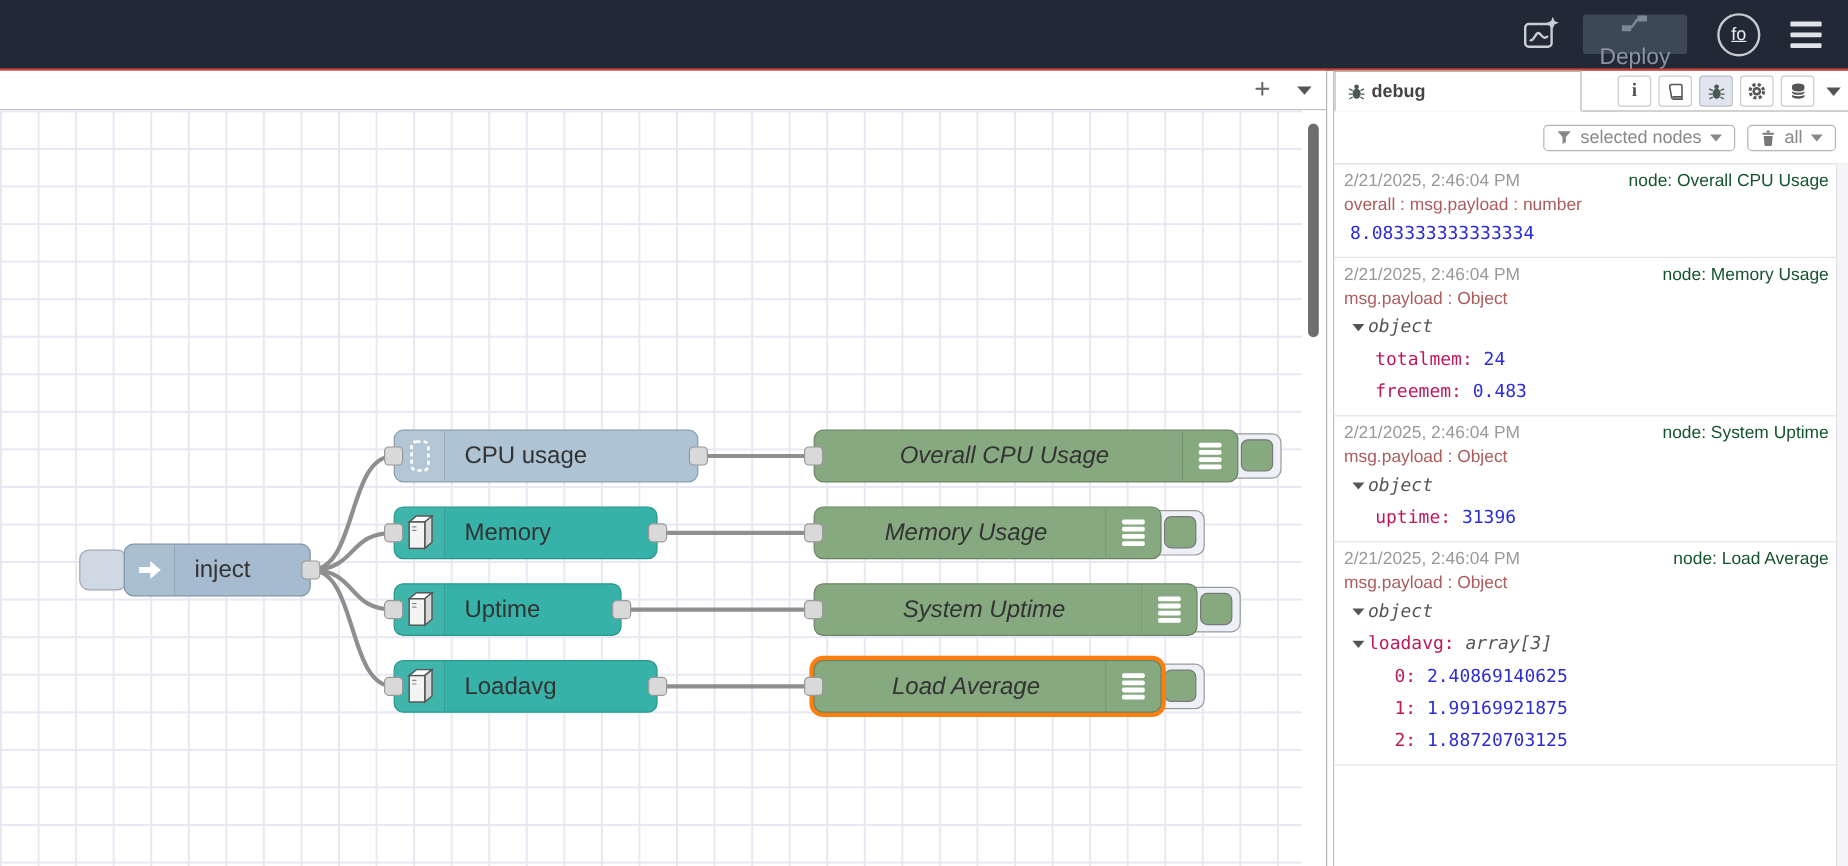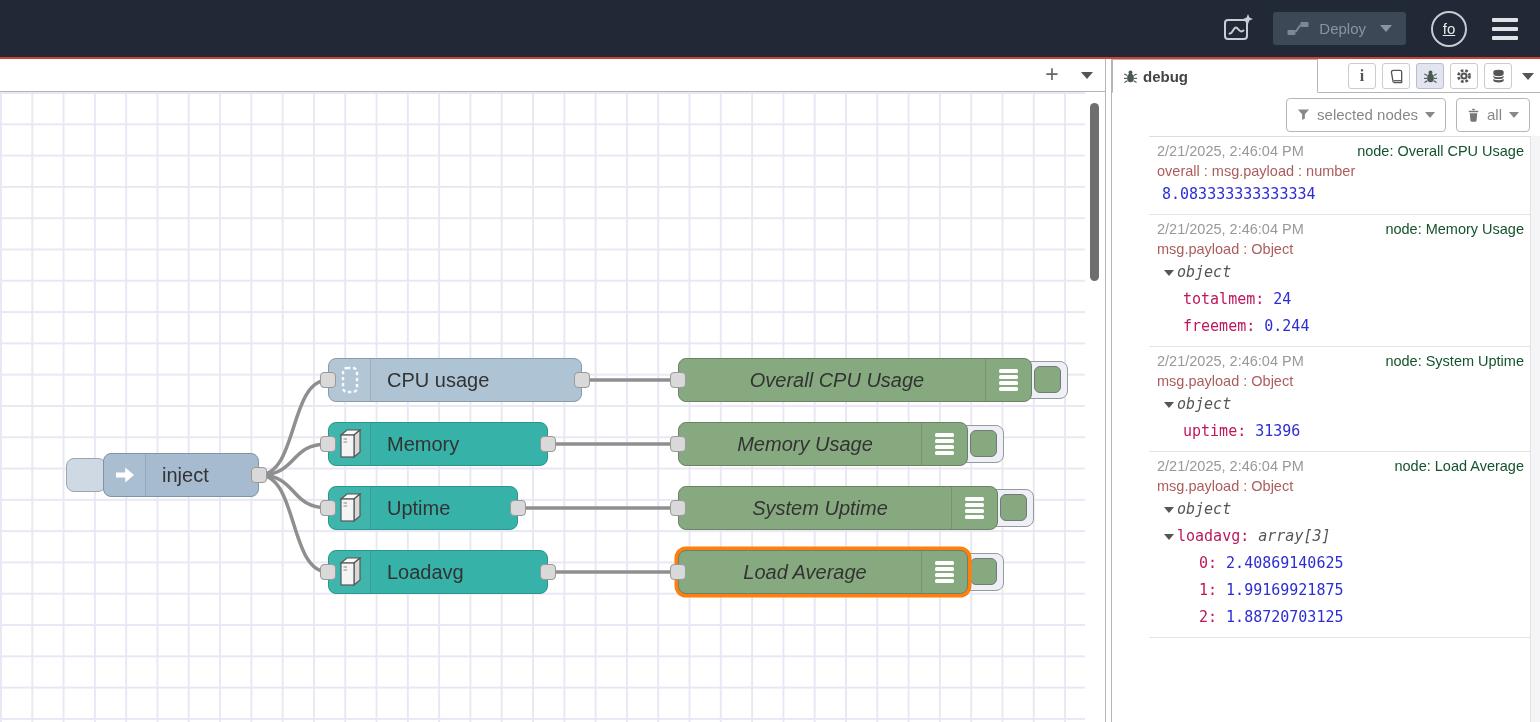--- a/index.html
+++ b/index.html
@@ -5,21 +5,21 @@
   * { margin:0; padding:0; box-sizing:border-box; }
   body { font-family:"Liberation Sans", sans-serif; background:#fff; }
   .app { position:relative; width:1540px; height:722px; overflow:hidden; background:#fff; }
 
   
   .header { position:absolute; left:0; top:0; width:1540px; height:59px;
             background:#212936; border-bottom:2px solid #cf3f36;
             display:flex; align-items:center; justify-content:flex-end; padding-right:22px; }
   .hdr-export { width:36px; height:36px; margin-right:17px; display:grid; place-items:center; cursor:pointer; }
   .deploy-btn { height:33px; background:#3d4857; border-radius:3px; display:flex; align-items:center;
-                gap:10px; padding:0 14px; margin-right:25px; color:#8b93a1; font-size:15px; cursor:pointer; }
+                gap:10px; padding:0 14px; margin-right:25px; color:#8b93a1; font-size:19px; cursor:pointer;flex-direction:column; }
   .deploy-chevron { width:0; height:0; border-left:6px solid transparent; border-right:6px solid transparent;
                     border-top:7px solid #8b93a1; margin-left:4px; }
   .avatar { width:36px; height:36px; border-radius:50%; border:2px solid #c6cad1; color:#e9ebee;
             display:grid; place-items:center; font-size:15px; margin-right:25px; cursor:pointer; background:transparent;text-decoration:underline; }
   .burger { display:flex; flex-direction:column; gap:5px; cursor:pointer; padding:4px 0; }
   .burger div { width:26px; height:4px; background:#dfe3e8; border-radius:1px; }
 
   
   .workspace { position:absolute; left:0; top:59px; width:1105px; height:663px; background:#fff; }
   .tabbar { position:relative; height:33px; background:#fff; border-bottom:1px solid #b5b5b5; }
@@ -69,25 +69,25 @@
   .sb-tab-active { position:absolute; left:0; top:0; width:206px; height:34px; background:#fff;
           border:1px solid #b5b5b5; border-bottom:1px solid #fff; display:flex; align-items:center;
           gap:5px; padding:0 10px; font-weight:bold; font-size:15px; color:#444; cursor:pointer; }
   .sb-iconbtns { position:absolute; right:6px; top:4px; display:flex; gap:6px; align-items:center; }
   .sb-iconbtn { width:28px; height:26px; border:1px solid #ccc; border-radius:3px; background:#fff;
           display:grid; place-items:center; color:#555; cursor:pointer; }
   .sb-iconbtn.active { background:#e2e5f0; border-color:#b9bdcc; }
   .sb-chevron { width:0; height:0; border-left:6px solid transparent; border-right:6px solid transparent;
           border-top:7px solid #555; margin-left:4px; cursor:pointer; }
   .sb-toolbar { height:43px; display:flex; justify-content:flex-end; align-items:center; gap:10px; padding:0 10px; }
-  .sb-btn { height:34px; border:1px solid #b5b5b5; border-radius:4px; background:#fff; color:#888;
+  .sb-btn { height:22px; border:1px solid #b5b5b5; border-radius:4px; background:#fff; color:#888;
           font-size:15px; display:flex; align-items:center; gap:7px; padding:0 10px; cursor:pointer; }
   .sb-btn .bchev { width:0; height:0; border-left:5px solid transparent; border-right:5px solid transparent;
           border-top:6px solid #888; }
-  .msg-list { position:absolute; top:77px; left:0; right:0; bottom:0; border-top:1px solid #ddd; overflow:hidden;margin-left:37px; }
+  .msg-list { position:absolute; top:77px; left:0; right:0; bottom:0; border-top:1px solid #ddd; overflow:hidden; }
   .sb-scroll-strip { position:absolute; top:77px; right:0; bottom:0; width:10px; background:#f5f5f8; border-left:1px solid #e2e2e8; }
   .msg { padding:4px 16px 6px 8px; border-bottom:1px solid #e4e4e4; font-size:14.5px; }
   .msg-meta { display:flex; justify-content:space-between; color:#999; line-height:20px; }
   .msg-meta .nname { color:#14532d; }
   .msg-prop { color:#ac5c5c; line-height:20px; }
   .mono { font-family:"DejaVu Sans Mono", monospace; font-size:15px; line-height:27px; }
   .val-line { color:#2d2dd5; padding-left:5px; }
   .obj-line { color:#555; font-style:italic; padding-left:7px; }
   .tri { display:inline-block; width:0; height:0; border-left:5px solid transparent; border-right:5px solid transparent;
          border-top:6px solid #555; margin-right:3px; vertical-align:middle; cursor:pointer; }
@@ -378,21 +378,21 @@
       </div>
 
       <div class="msg">
         <div class="msg-meta">
           <span>2/21/2025, 2:46:04 PM</span>
           <span class="nname">node: Memory Usage</span>
         </div>
         <div class="msg-prop">msg.payload : Object</div>
         <div class="mono obj-line"><span class="tri"></span><span>object</span></div>
         <div class="mono entry"><span class="k">totalmem</span><span class="v">24</span></div>
-        <div class="mono entry"><span class="k">freemem</span><span class="v">0.244</span></div>
+        <div class="mono entry"><span class="k">freemem</span><span class="v">0.483</span></div>
       </div>
 
       <div class="msg">
         <div class="msg-meta">
           <span>2/21/2025, 2:46:04 PM</span>
           <span class="nname">node: System Uptime</span>
         </div>
         <div class="msg-prop">msg.payload : Object</div>
         <div class="mono obj-line"><span class="tri"></span><span>object</span></div>
         <div class="mono entry"><span class="k">uptime</span><span class="v">31396</span></div>

